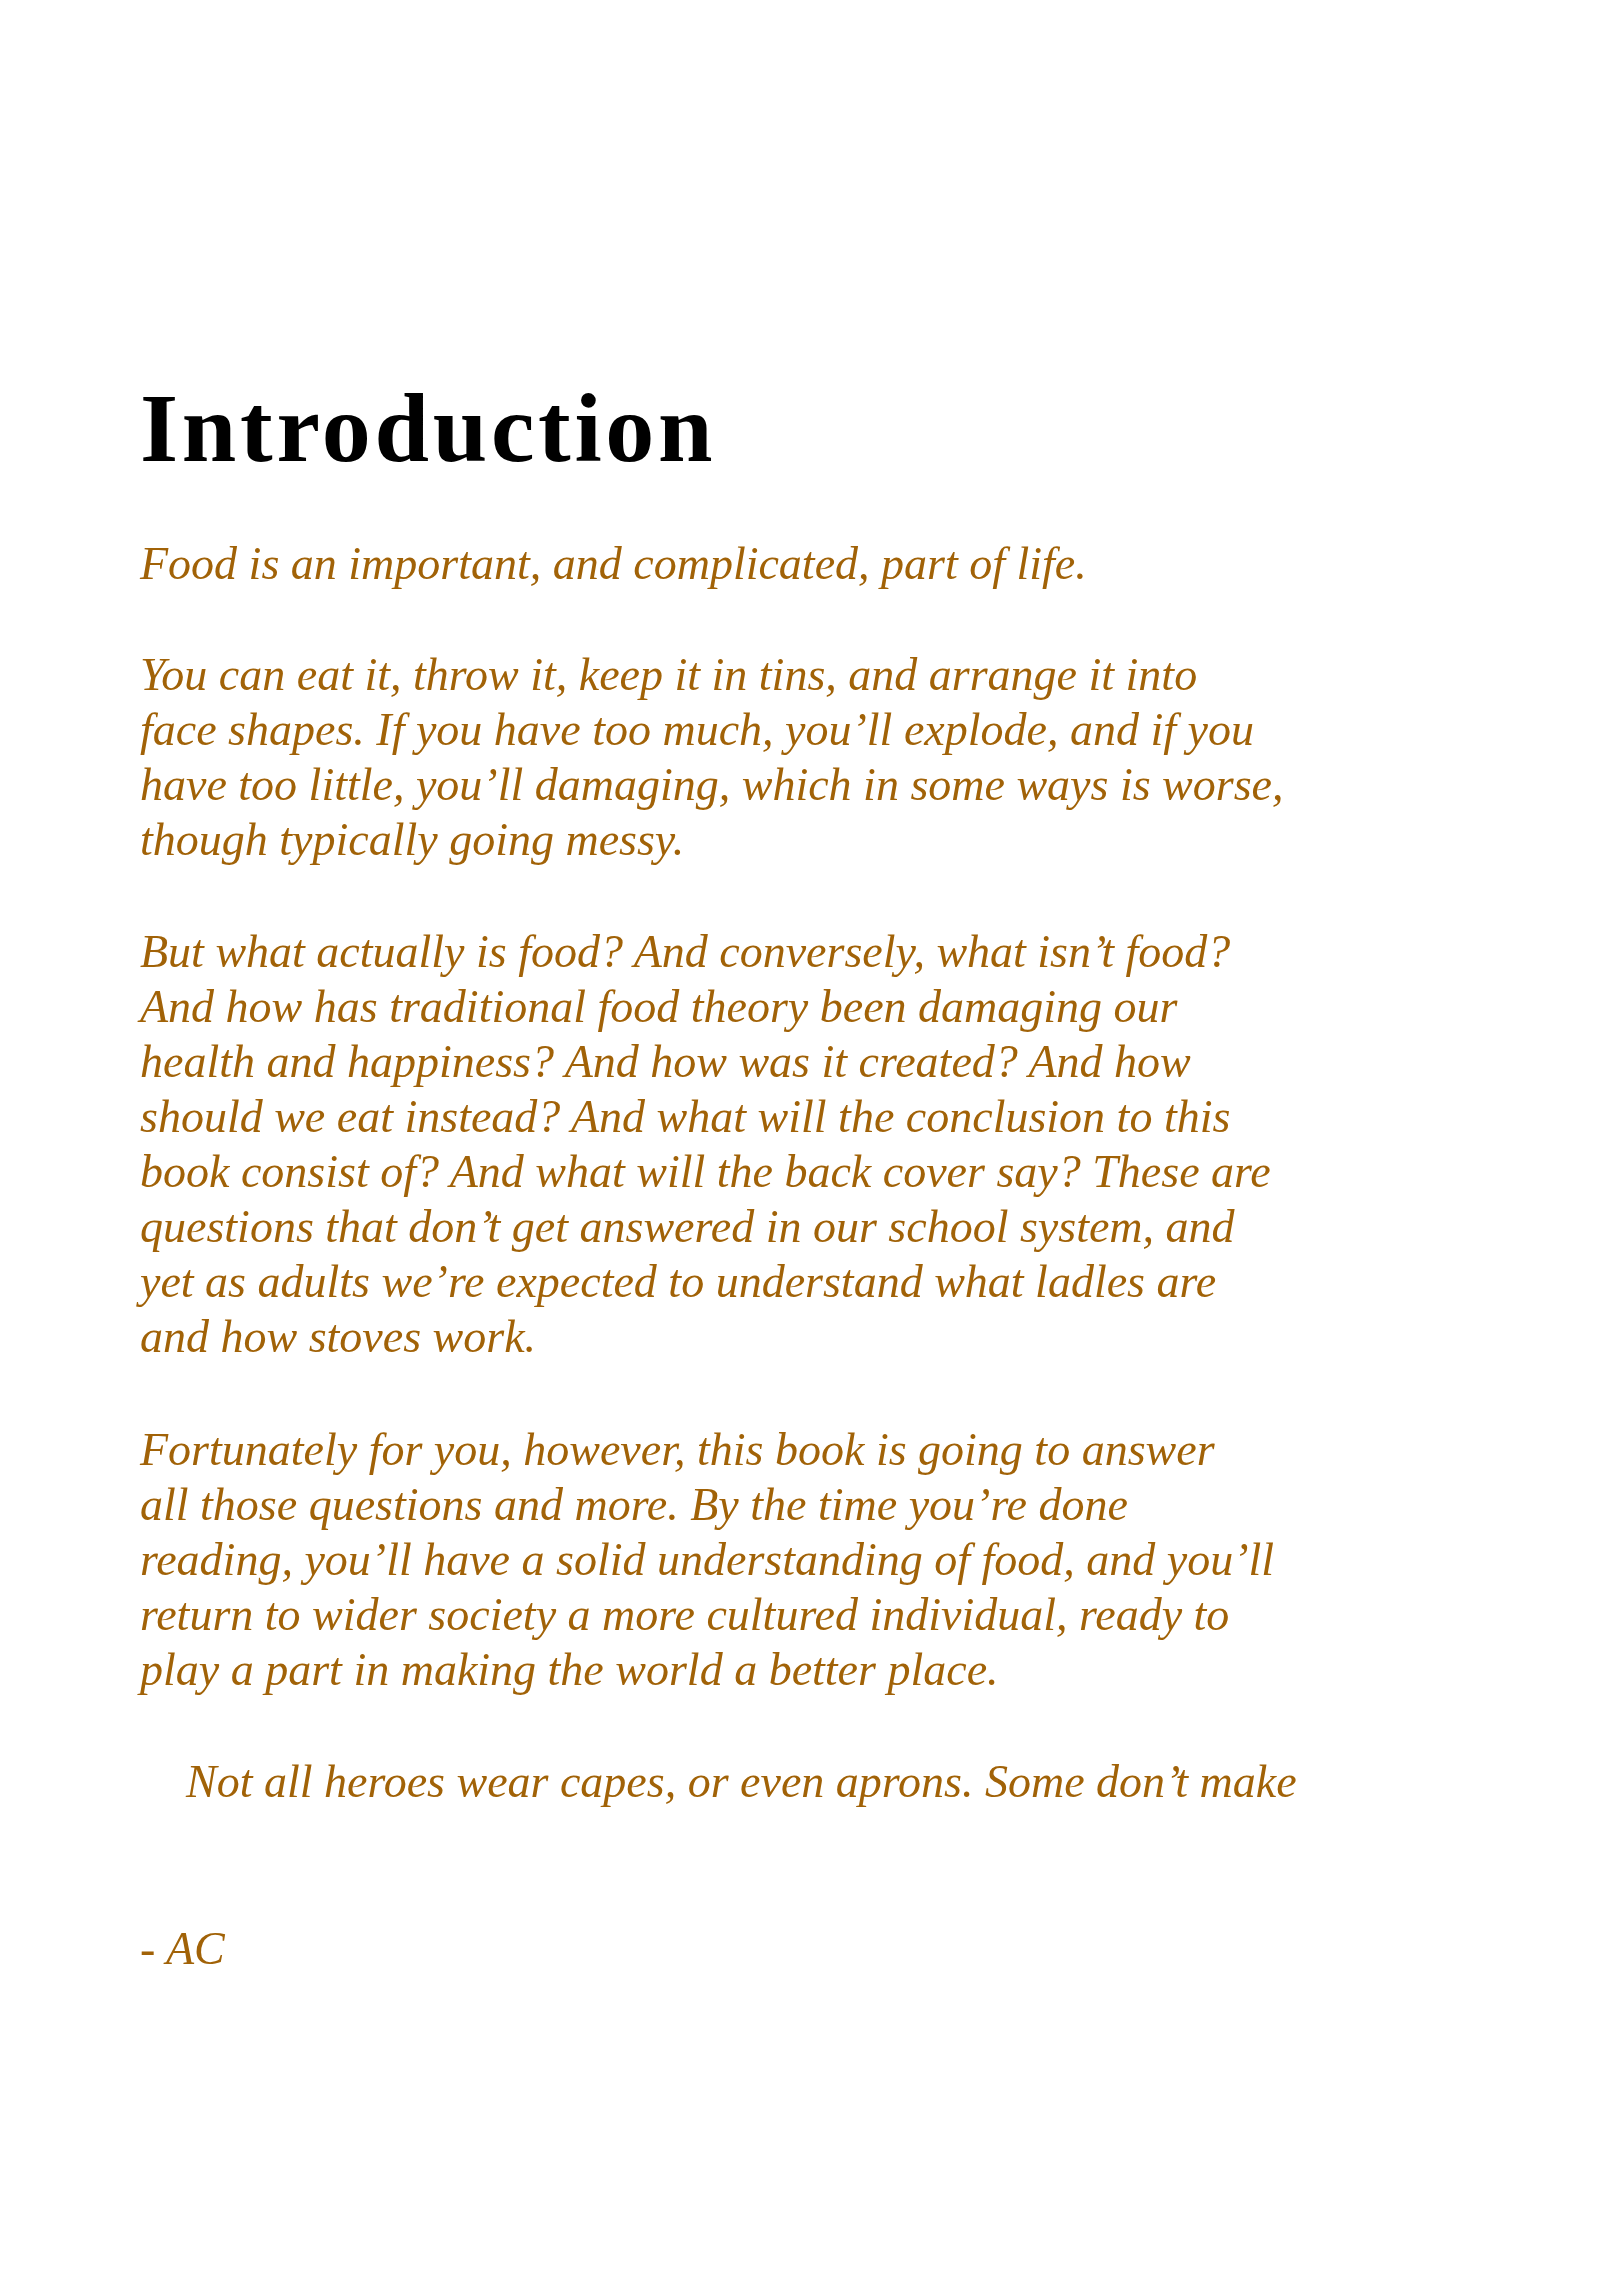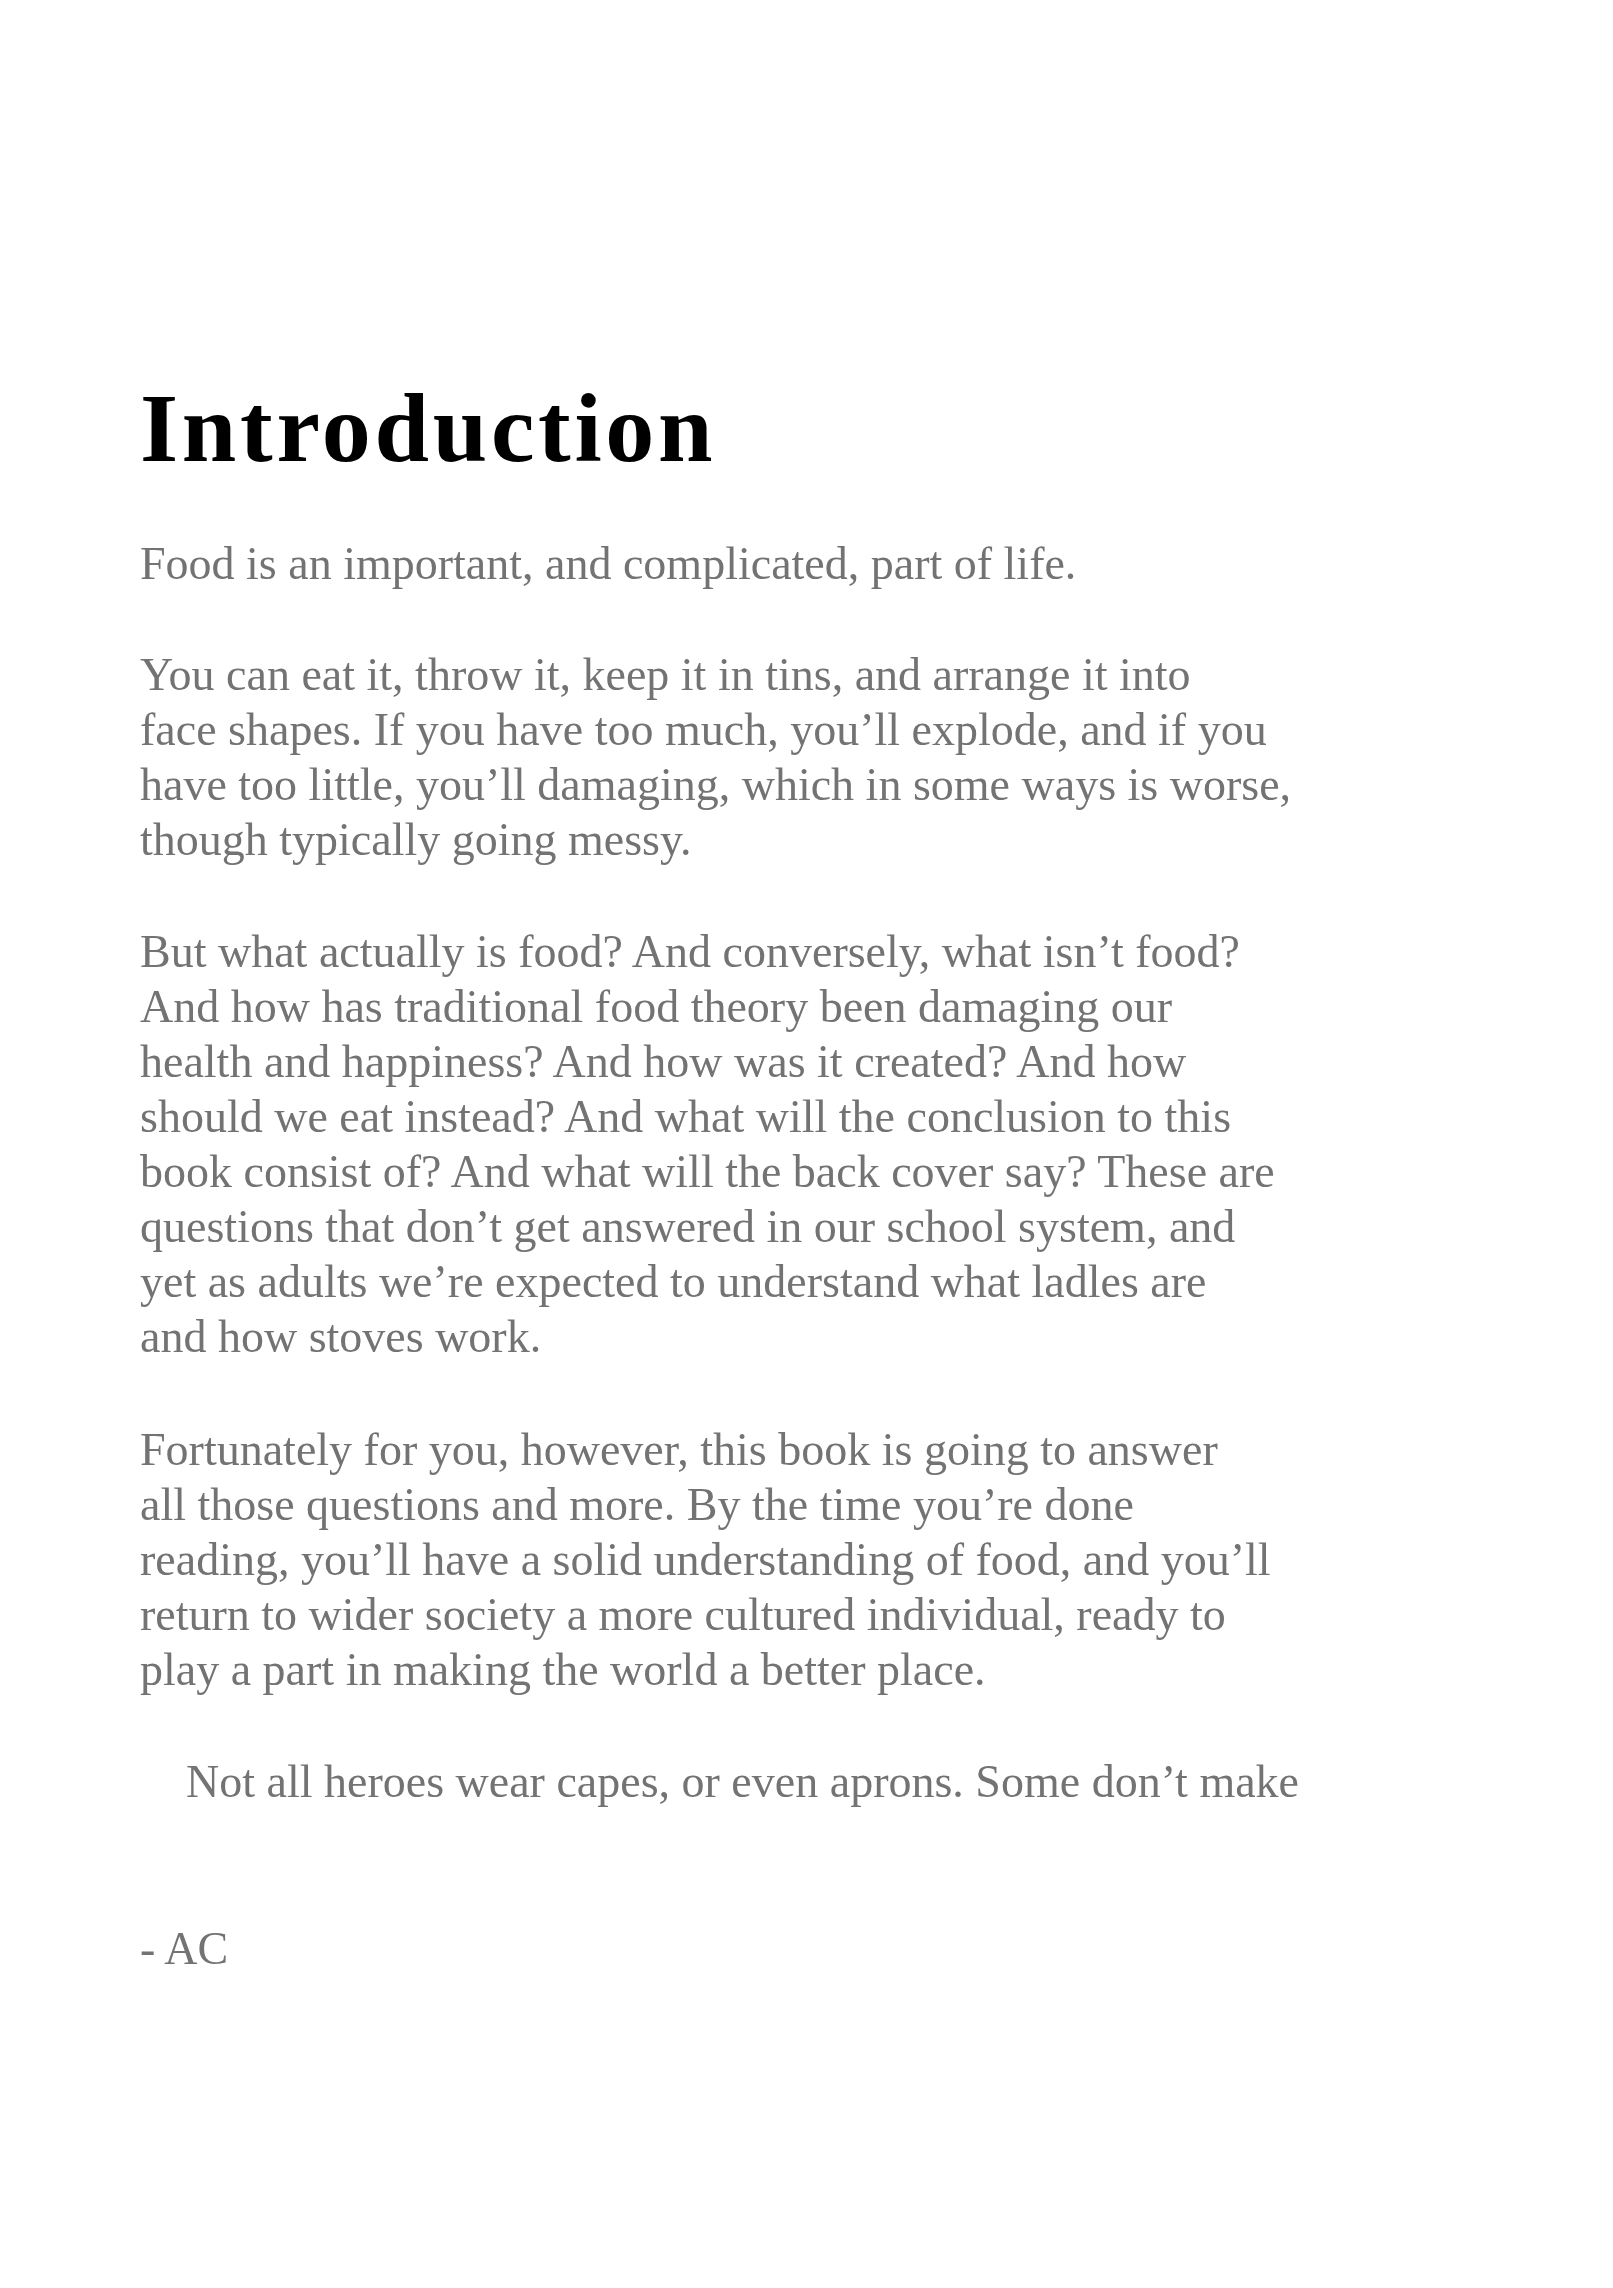--- a/index.html
+++ b/index.html
@@ -25,21 +25,22 @@
     letter-spacing: 3.7px;
     white-space: nowrap;
     color: #000000;
   }
   .para {
     position: absolute;
     left: 140px;
     width: 1338px;
     font-size: 46px;
     line-height: 55px;
-    color: #737373;
+    color: #a16207;
+    font-style: italic;
   }
   .line {
     white-space: nowrap;
   }
   .p1 { top: 536px; }
   .p2 { top: 647px; }
   .p3 { top: 924px; }
   .p4 { top: 1422px; }
   .p5 { top: 1754px; margin-left: 46px; }
   .p6 { top: 1921px; }

